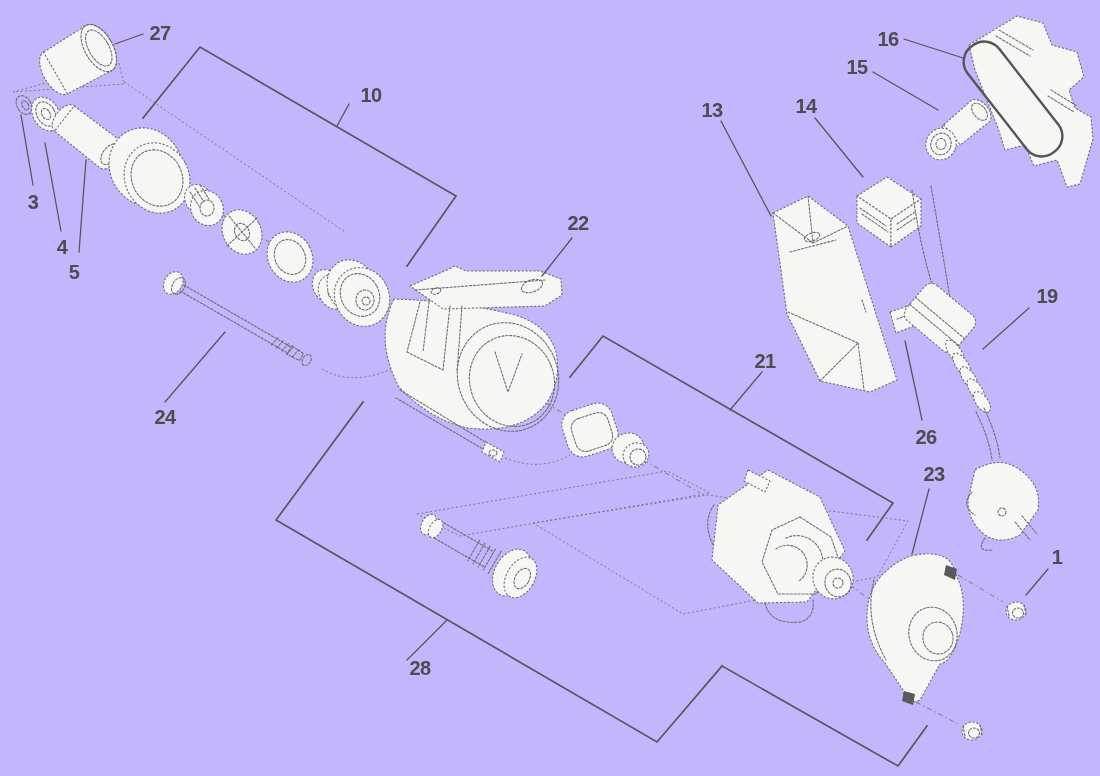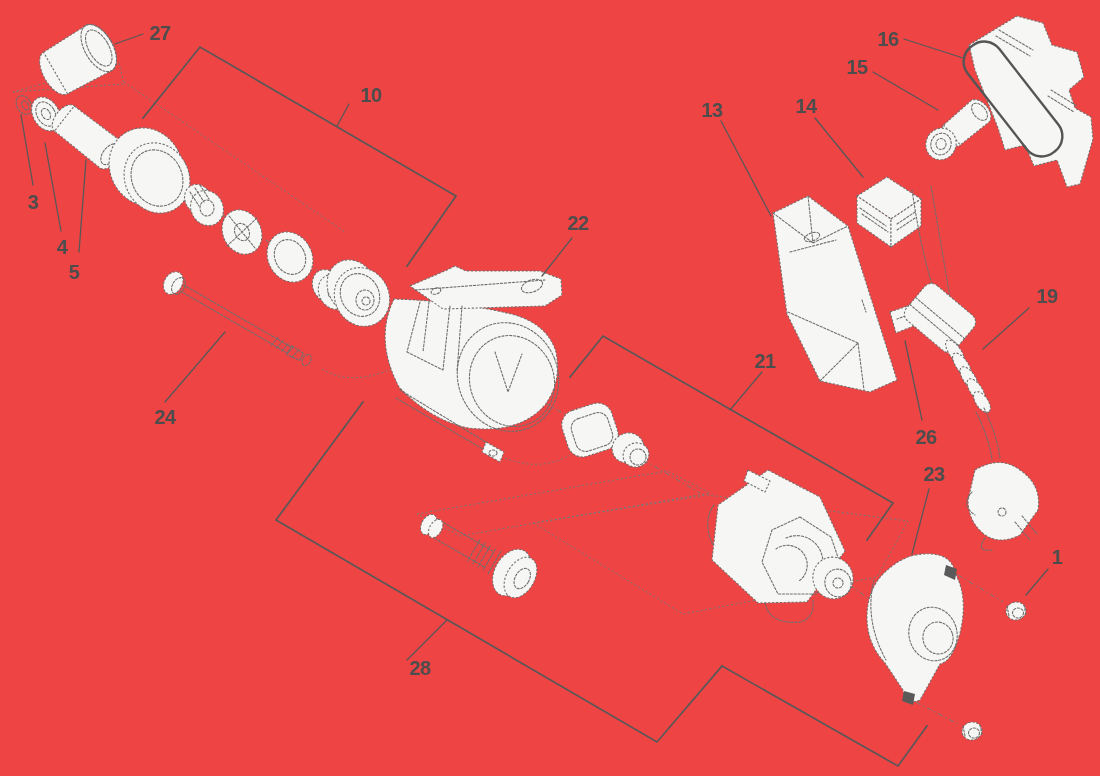--- a/index.html
+++ b/index.html
@@ -1,16 +1,16 @@
 <!DOCTYPE html>
 <html><head>
 <meta charset="utf-8">
 <style>
   html,body{margin:0;padding:0;background:#f6f6f4;}
-  .stage{position:relative;width:1100px;height:776px;background:#ef4444;overflow:hidden;}
+  .stage{position:relative;width:1100px;height:776px;background:#c4b5fd;overflow:hidden;}
   svg{display:block;}
   
   .p{fill:none;stroke:#6f6f6f;stroke-width:1.1;stroke-dasharray:2.2 1.7;stroke-linecap:round;stroke-linejoin:round;}
   .pf{fill:#f6f6f4;stroke:#6f6f6f;stroke-width:1.1;stroke-dasharray:2.2 1.7;stroke-linejoin:round;}
   .dark{fill:none;stroke:#555;stroke-width:2.4;stroke-dasharray:none;}
   .darkfill{fill:#5a5a5a;stroke:none;}
   
   .axis{fill:none;stroke:#7c7c7c;stroke-width:1;stroke-dasharray:5 3 1.5 3;}
   .plane{fill:none;stroke:#7c7c7c;stroke-width:1;stroke-dasharray:2 2.4;}
   

